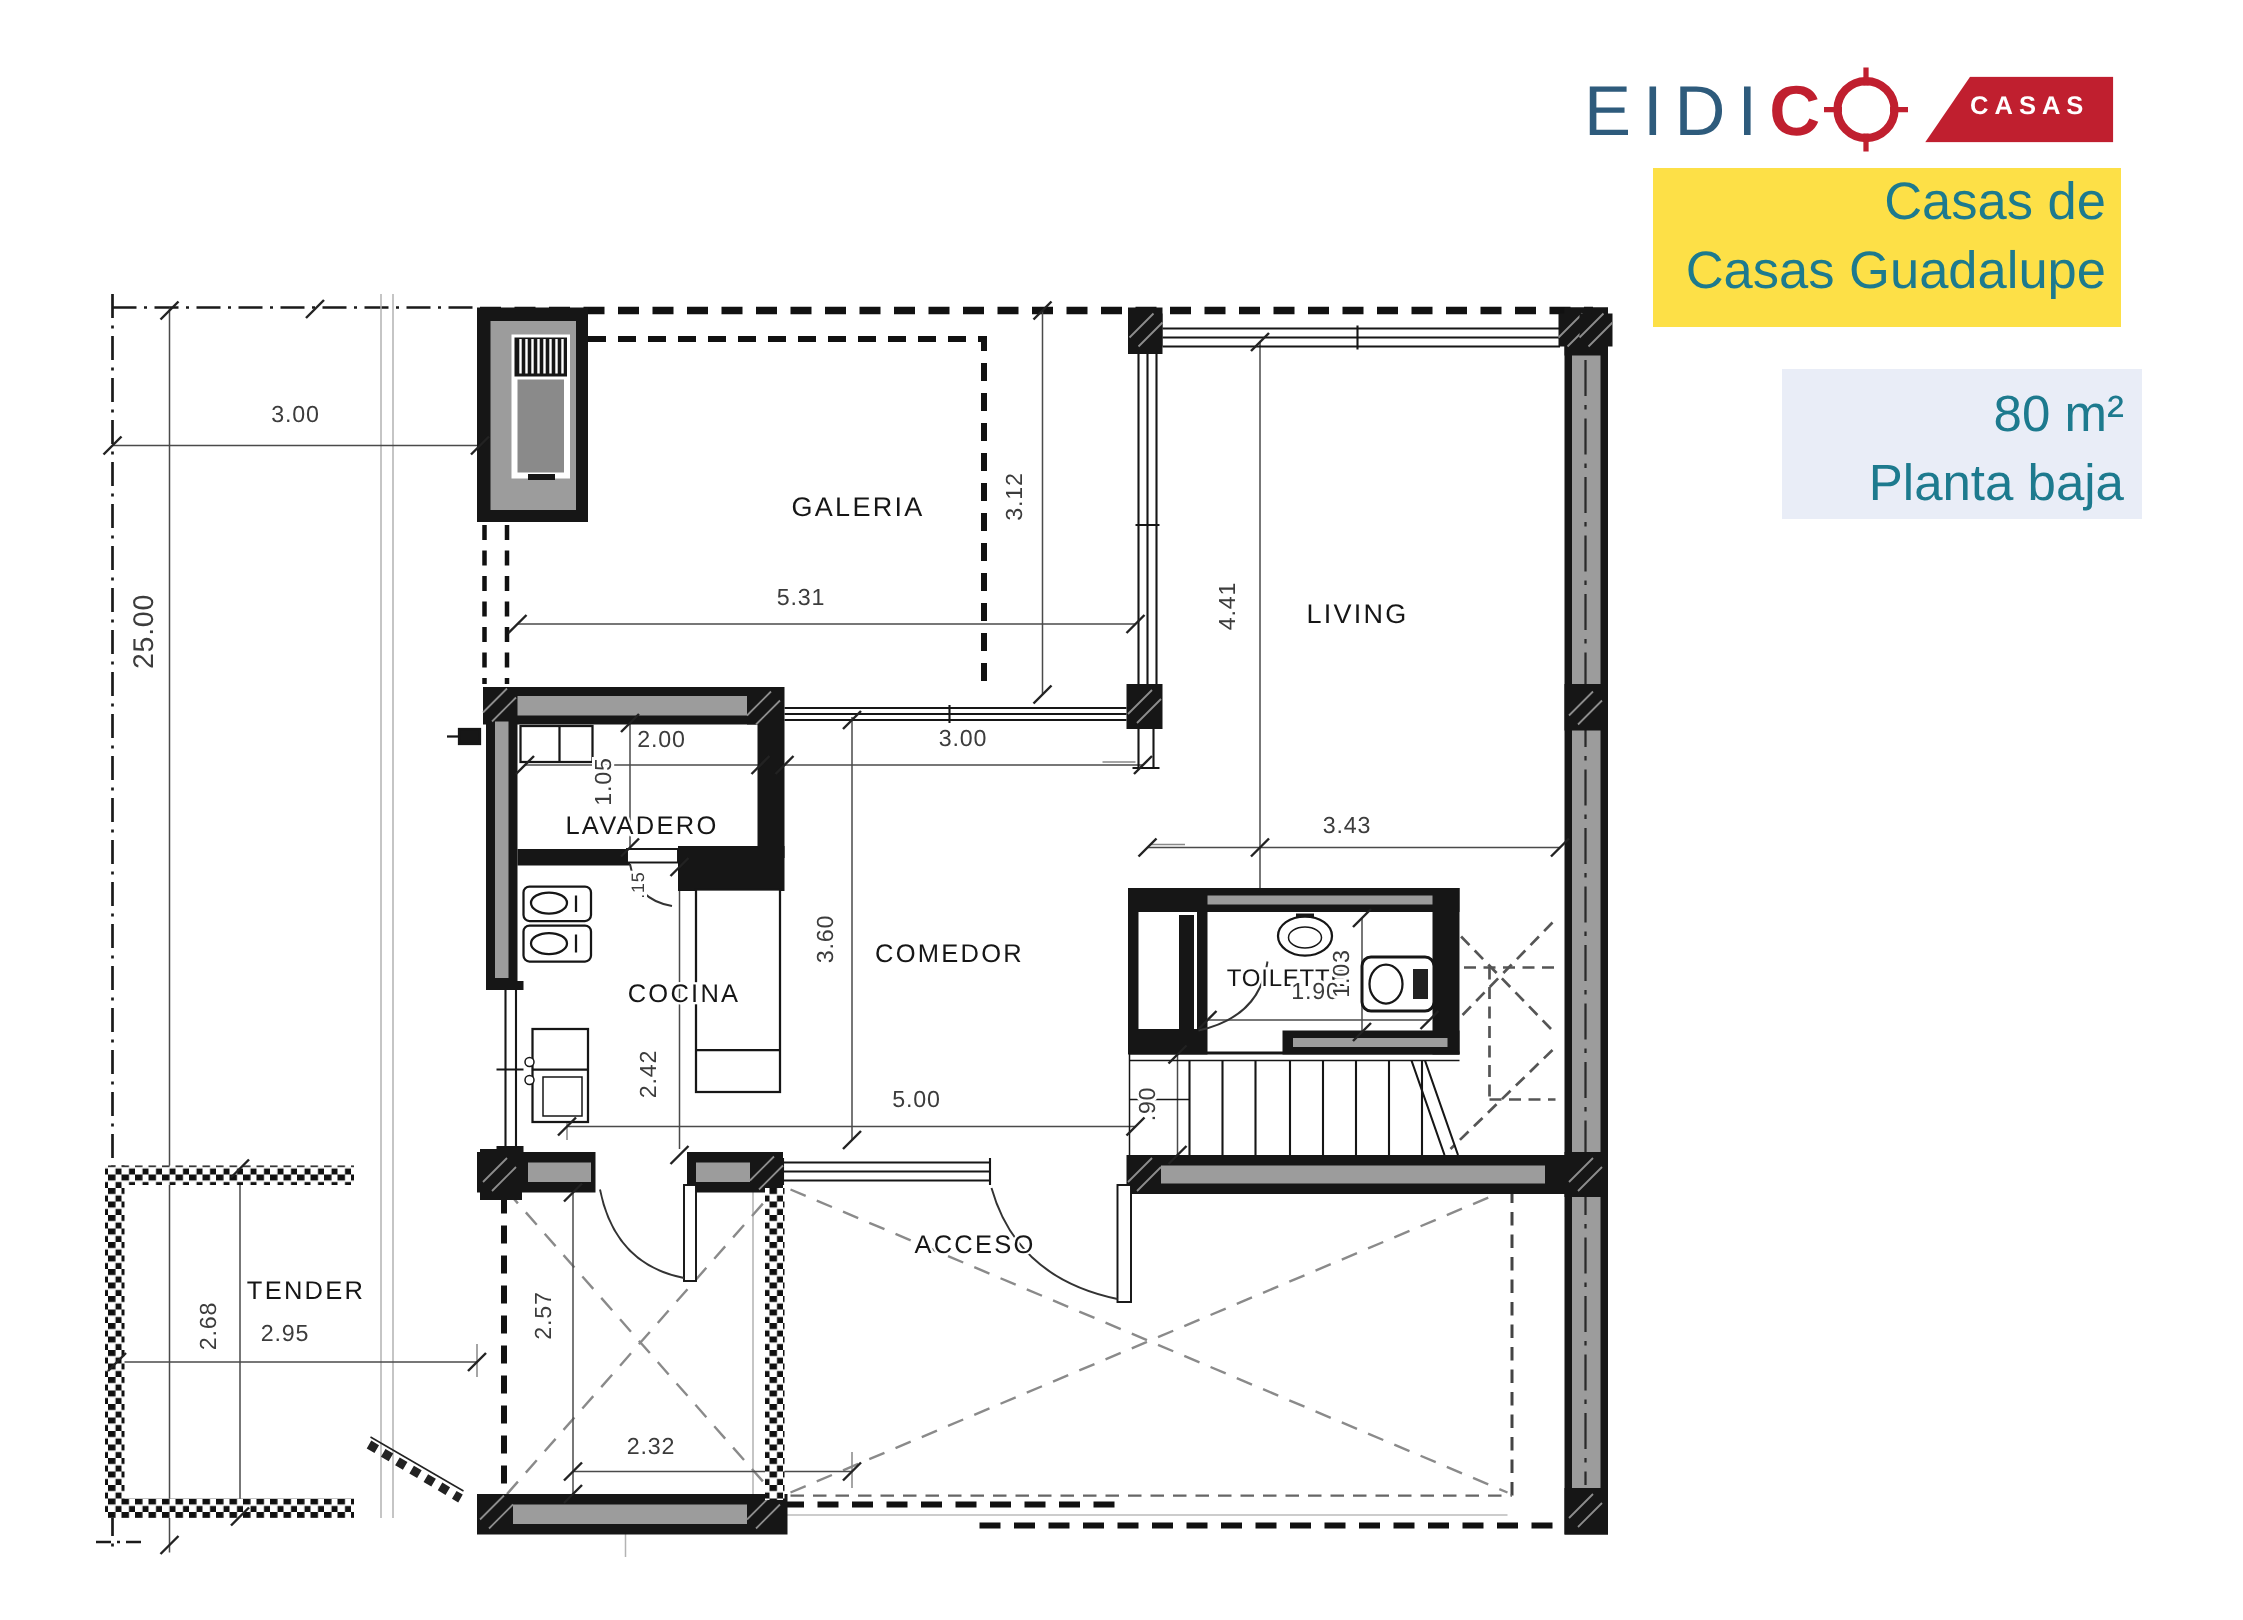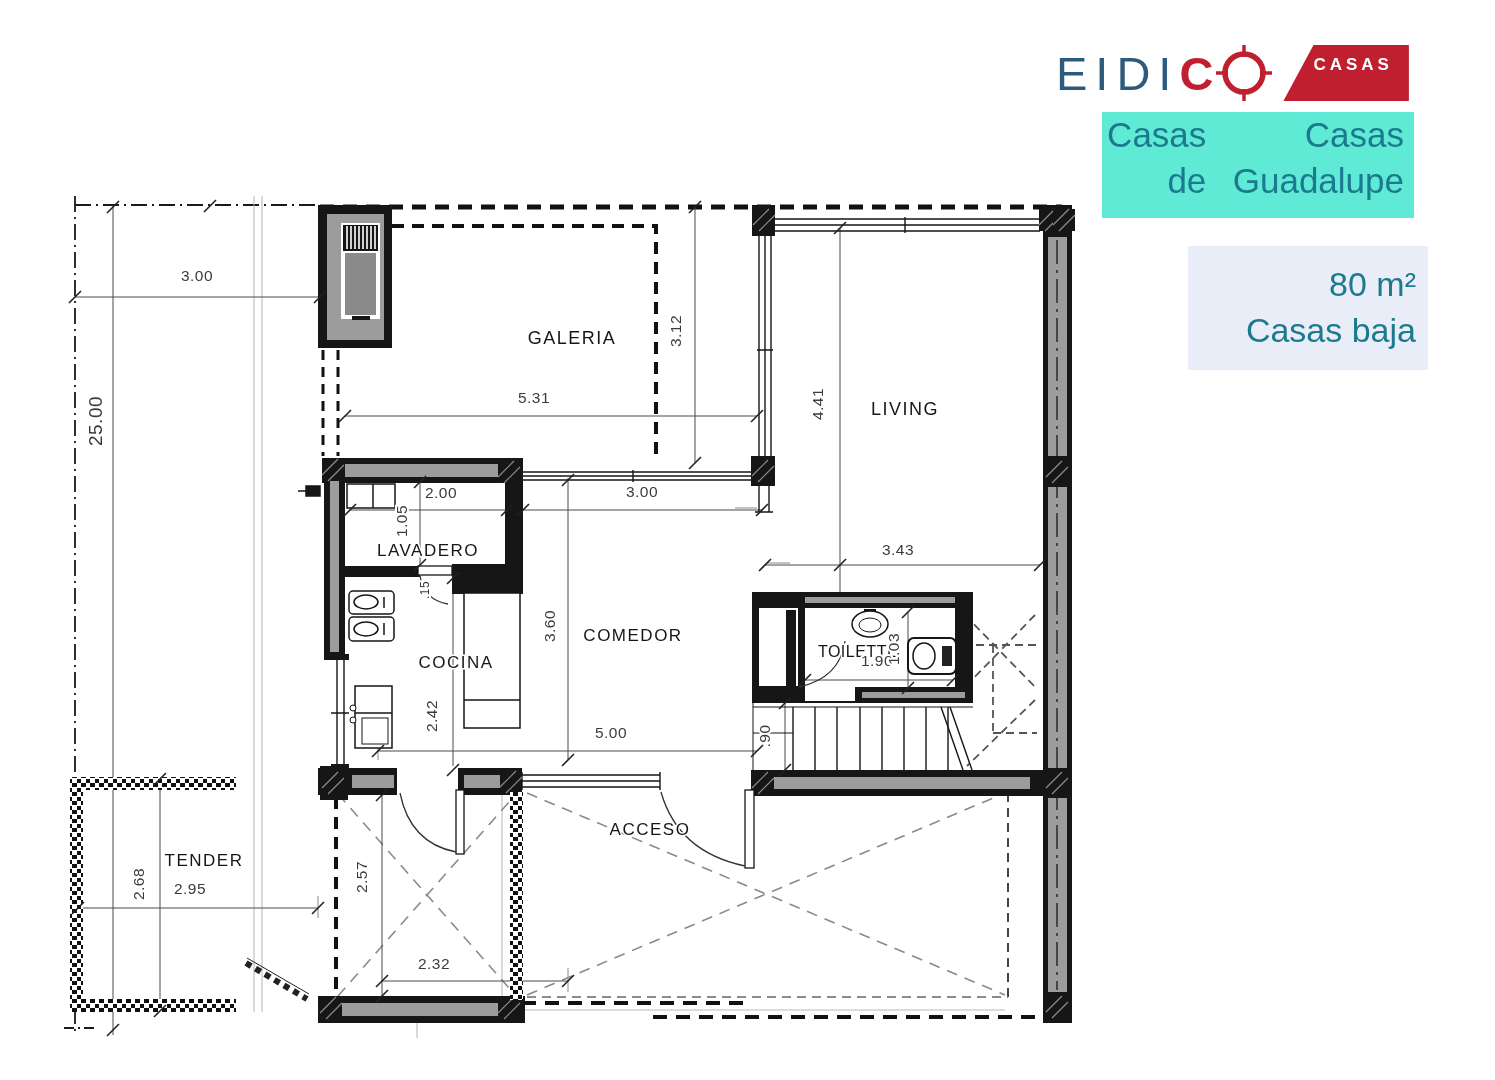--- a/index.html
+++ b/index.html
@@ -10,29 +10,29 @@
   .room-lg{font-size:18px;}
   .dim{font-size:15.5px;fill:#3c3c3c;letter-spacing:.5px;text-anchor:middle;
        paint-order:stroke;stroke:#ffffff;stroke-width:4px;}
   .dim-sm{font-size:12px;}
   
   .brand{position:absolute;left:1056px;top:44px;display:flex;align-items:center;}
   .brand-word{font-weight:normal;font-size:47px;letter-spacing:8px;color:#2e5b7c;line-height:1;}
   .brand-c{font-weight:bold;font-size:47px;color:#c01f2f;line-height:1;margin-right:2px;}
   .crosshair{display:inline-block;width:58px;height:58px;margin-right:10px;}
   .ribbon{background:#c01f2f;color:#fff;font-weight:bold;font-size:17px;letter-spacing:4px;
-          height:56px;line-height:40px;padding:0 16px 0 30px;
+          height:44px;line-height:40px;padding:0 16px 0 30px;
           clip-path:polygon(24% 0,100% 0,100% 100%,0 100%);}
   .project-box{position:absolute;left:1102px;top:112px;width:312px;height:106px;
-          background:#5eead4;color:#1d7a8e;display:flex;flex-direction:row;
+          background:#fde047;color:#1d7a8e;display:flex;flex-direction:column;
           justify-content:flex-start;text-align:right;padding-right:10px;box-sizing:border-box;
           font-size:35px;line-height:1.3;}
-  .spec-box{position:absolute;left:1188px;top:246px;width:240px;height:124px;
+  .spec-box{position:absolute;left:1188px;top:246px;width:240px;height:100px;
           background:#e9edf7;color:#1d7a8e;display:flex;flex-direction:column;
-          justify-content:center;text-align:right;padding-right:12px;box-sizing:border-box;
+          justify-content:flex-end;text-align:right;padding-right:12px;box-sizing:border-box;
           font-size:34px;line-height:1.35;}
 </style>
 </head>
 <body>
 
 <svg id="plan-svg" width="1495" height="1080" viewBox="0 0 1495 1080">
   <defs>
     <pattern id="fence" width="9" height="9" patternUnits="userSpaceOnUse">
       <rect width="9" height="9" fill="#ffffff"></rect>
       <rect x="0" y="0" width="5" height="4" fill="#111"></rect>
@@ -321,14 +321,14 @@
   <span class="ribbon">CASAS</span>
 </div>
 
 <div class="project-box">
   <div>Casas de</div>
   <div>Casas Guadalupe</div>
 </div>
 
 <div class="spec-box">
   <div>80 m²</div>
-  <div>Casas baja</div>
+  <div>Planta baja</div>
 </div>
 
 </body></html>

